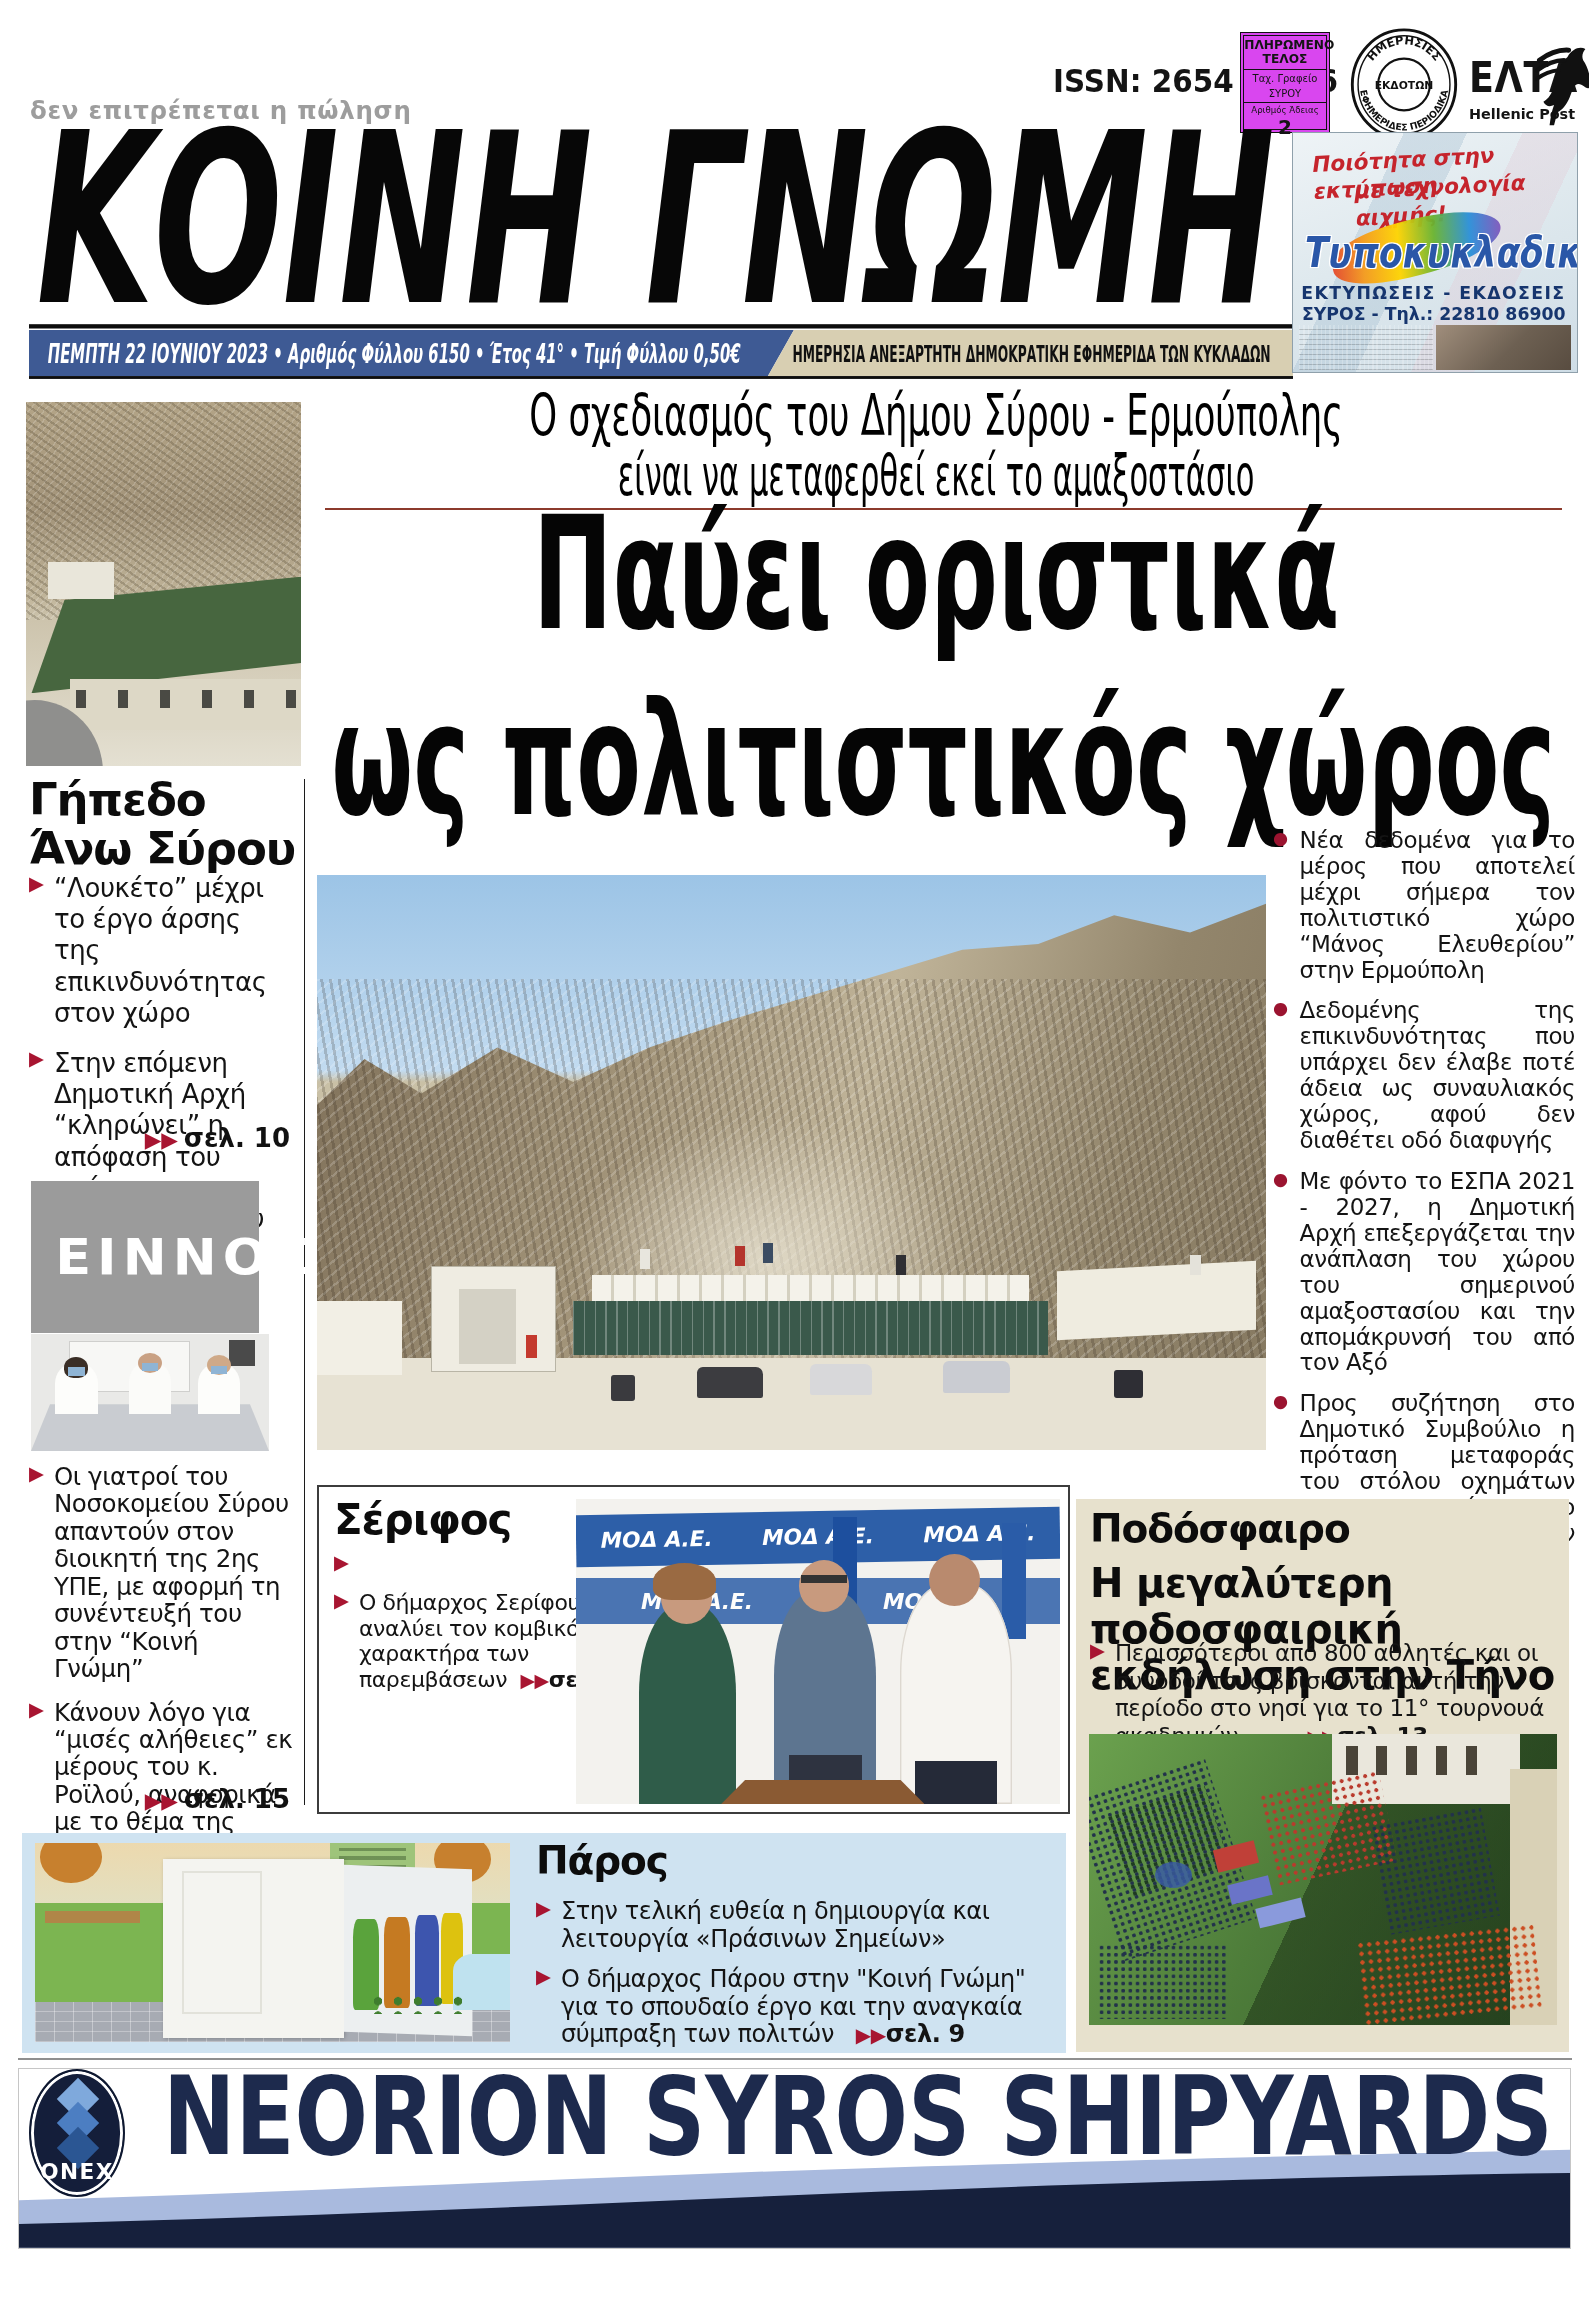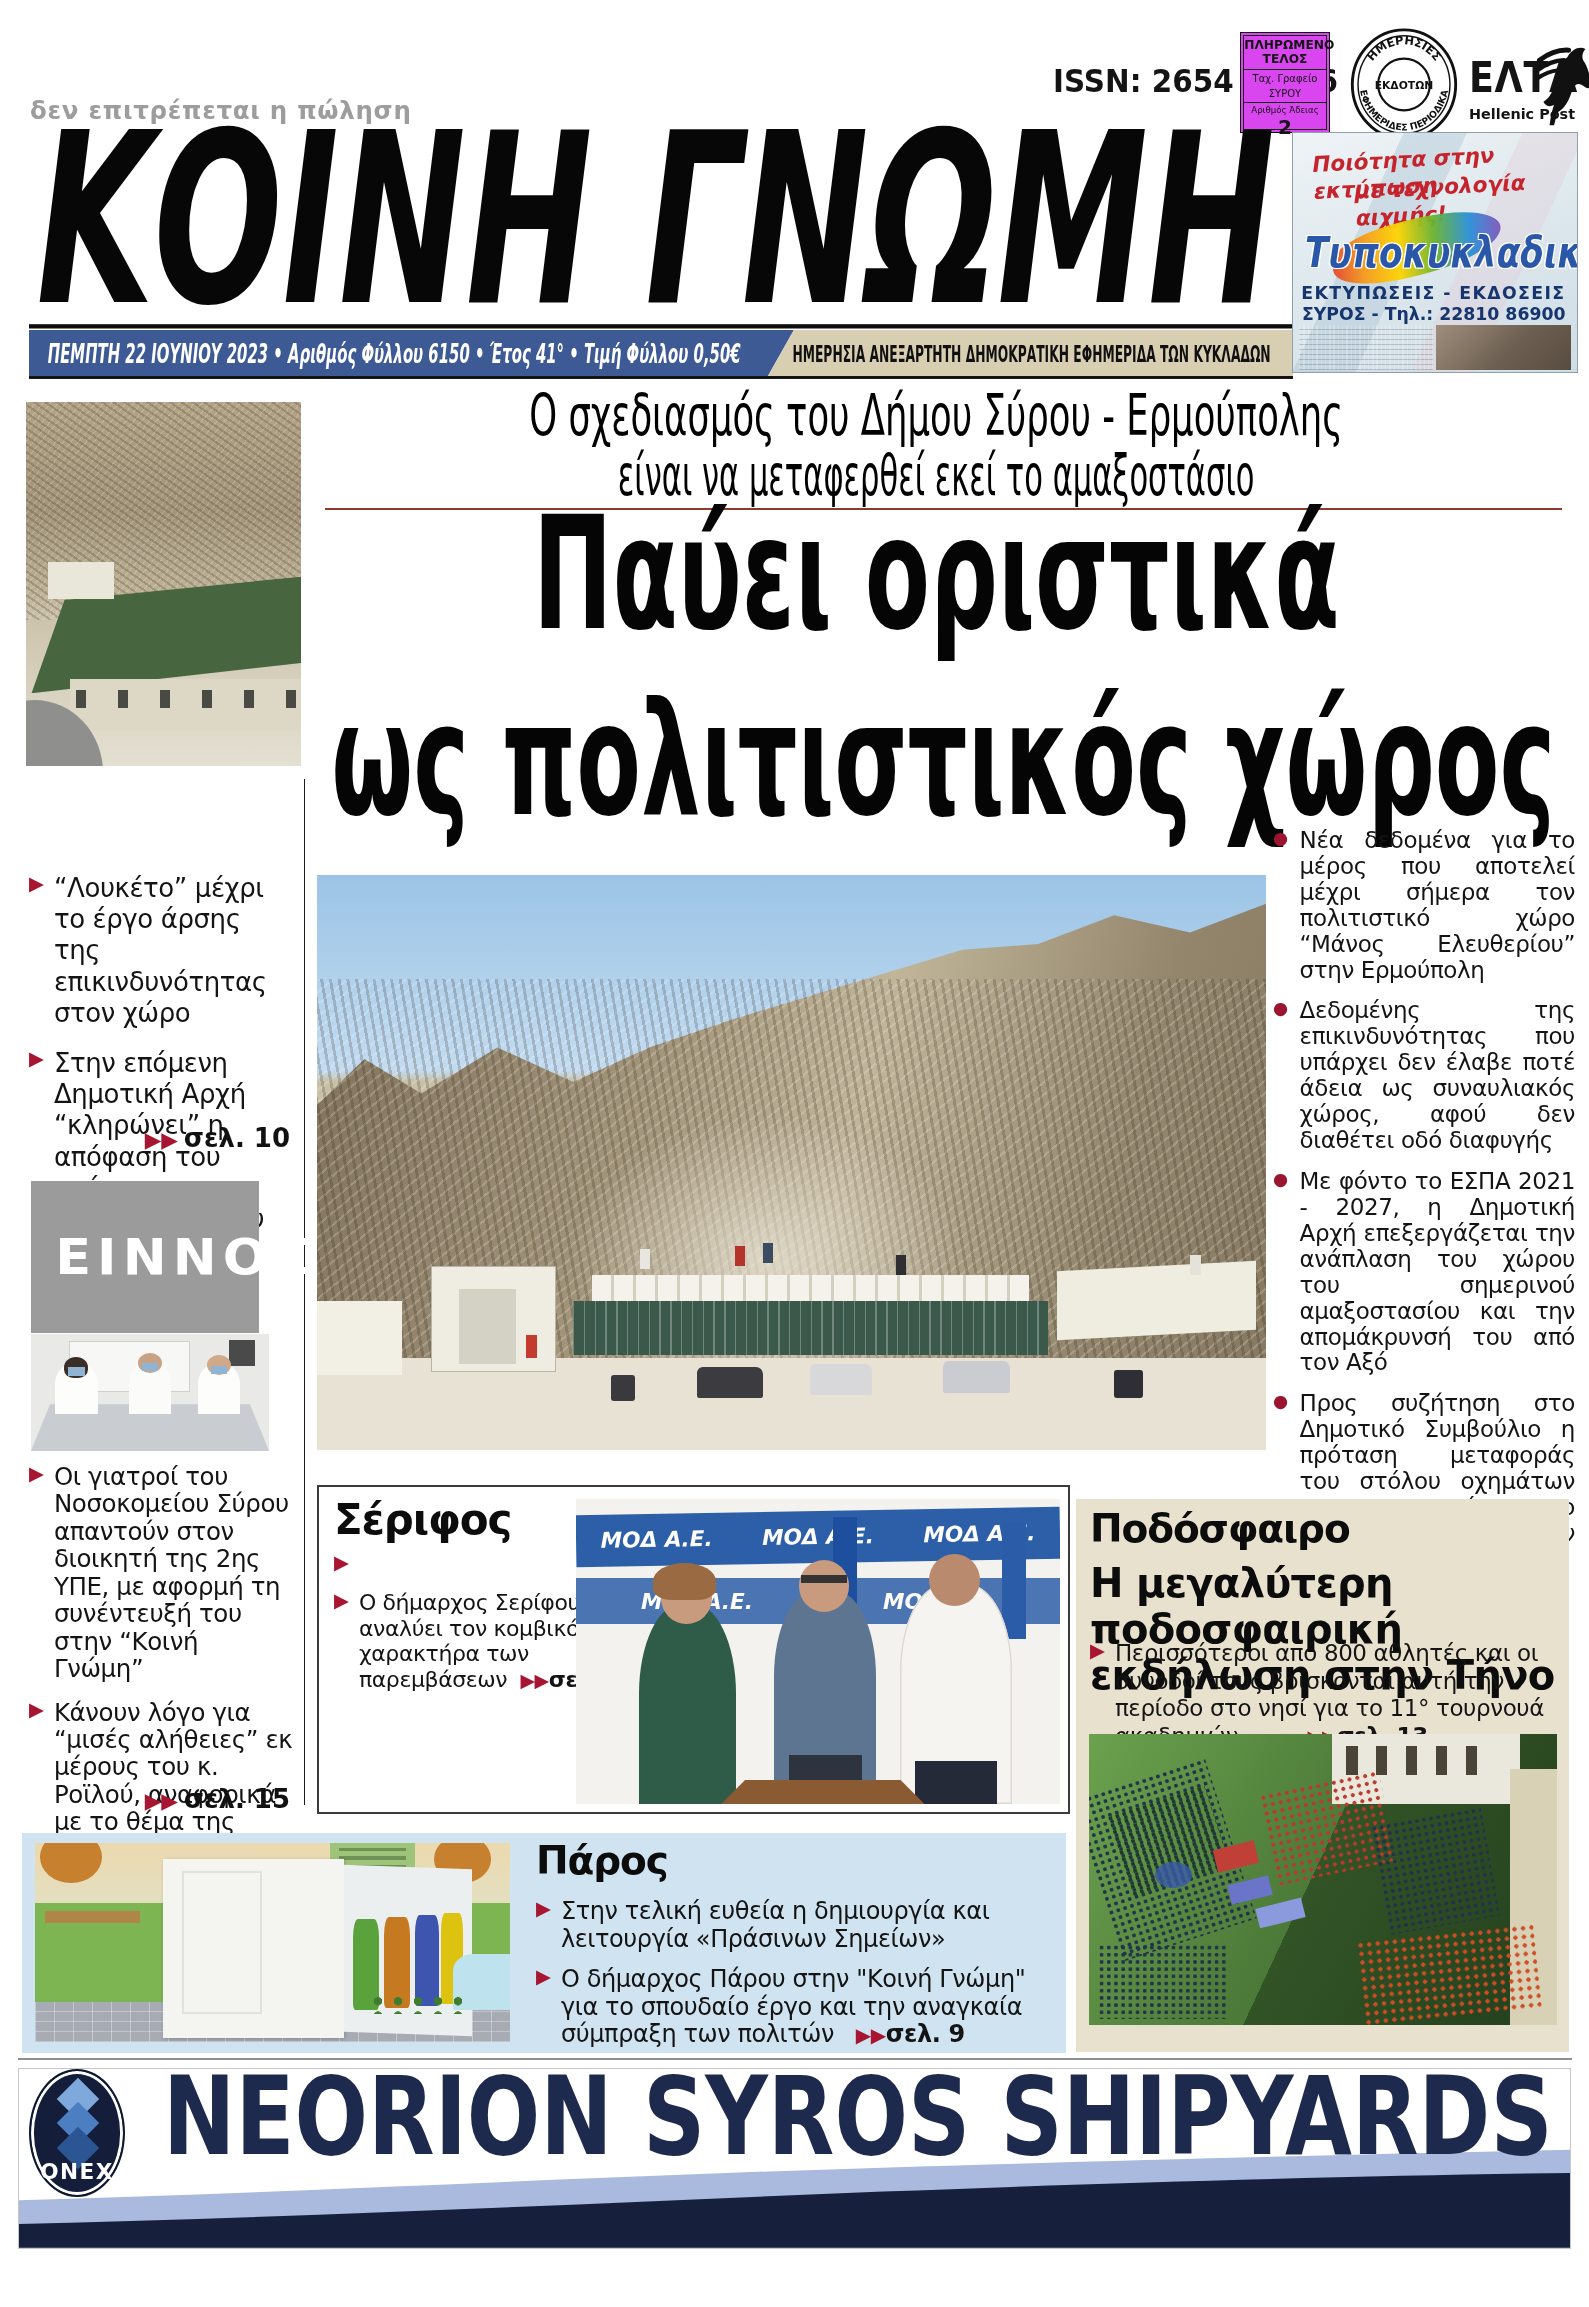--- a/index.html
+++ b/index.html
@@ -166,20 +166,24 @@
     <div style="inset:0;background:repeating-linear-gradient(35deg,rgba(60,50,30,.22) 0 2.2px,transparent 2.2px 6.5px),repeating-linear-gradient(-50deg,rgba(255,255,255,.16) 0 1.4px,transparent 1.4px 5.8px);height:60%;width:100%;"></div>
     <div style="left:0;top:48%;width:100%;height:32%;background:#47663f;clip-path:polygon(14% 20%,100% 0,100% 74%,2% 100%);"></div>
     <div style="left:8%;top:44%;width:24%;height:10%;background:#e9e6da;"></div>
     <div style="left:16%;top:76%;width:84%;height:14%;background:#ddd8c6;"></div>
     <div style="left:18%;top:79%;width:80%;height:5%;background:repeating-linear-gradient(90deg,#4a4a44 0 10px,transparent 10px 42px);"></div>
     <div style="left:-22%;top:82%;width:50%;height:40%;background:#8f8f8d;border-radius:50%;"></div>
   </div>
 
   <div class="abs divider" style="left:304px;top:779px;width:1.4px;height:1026px;"></div>
 
+  <div class="abs sect gipedo-title" style="left:29px;top:776px;">
+    <div>Γήπεδο</div>
+    <div>Άνω Σύρου</div>
+  </div>
 
   <div class="abs col" style="left:29px;top:873px;width:265px;gap:19px;">
     <div class="brow">
       <span class="tri">▶</span>
       <span class="btxt">“Λουκέτο” μέχρι το έργο άρσης της επικινδυνότητας στον χώρο</span>
     </div>
     <div class="brow">
       <span class="tri">▶</span>
       <span class="btxt">Στην επόμενη Δημοτική Αρχή “κληρώνει” η απόφαση του τρόπου αξιοποίησής του</span>
     </div>

